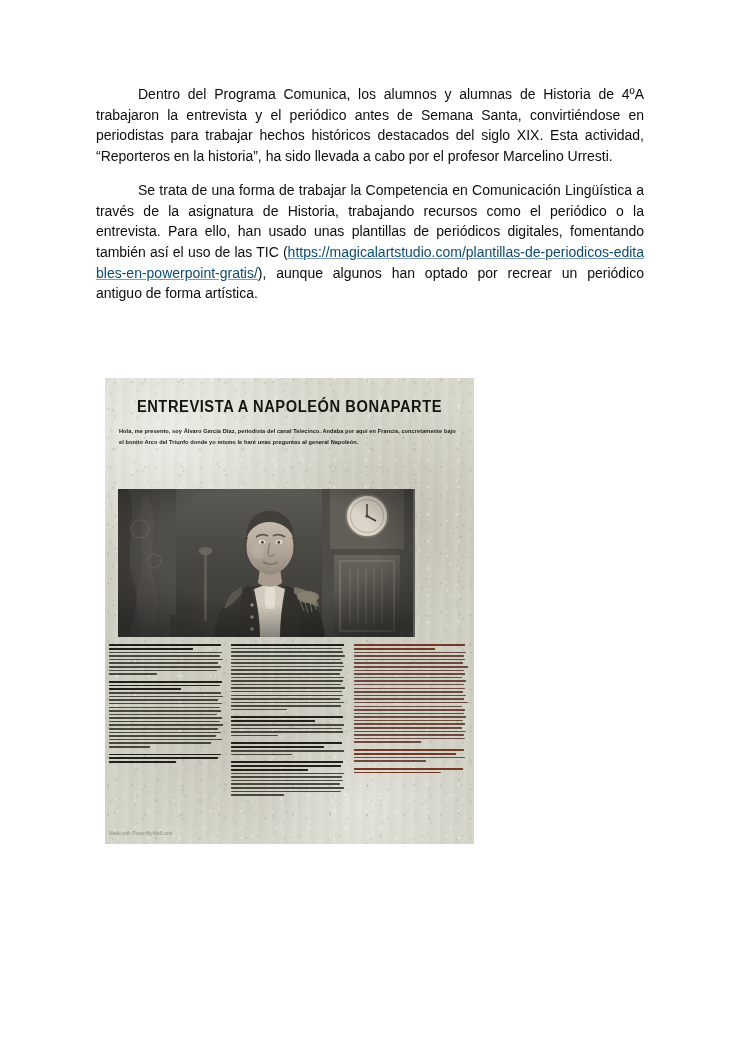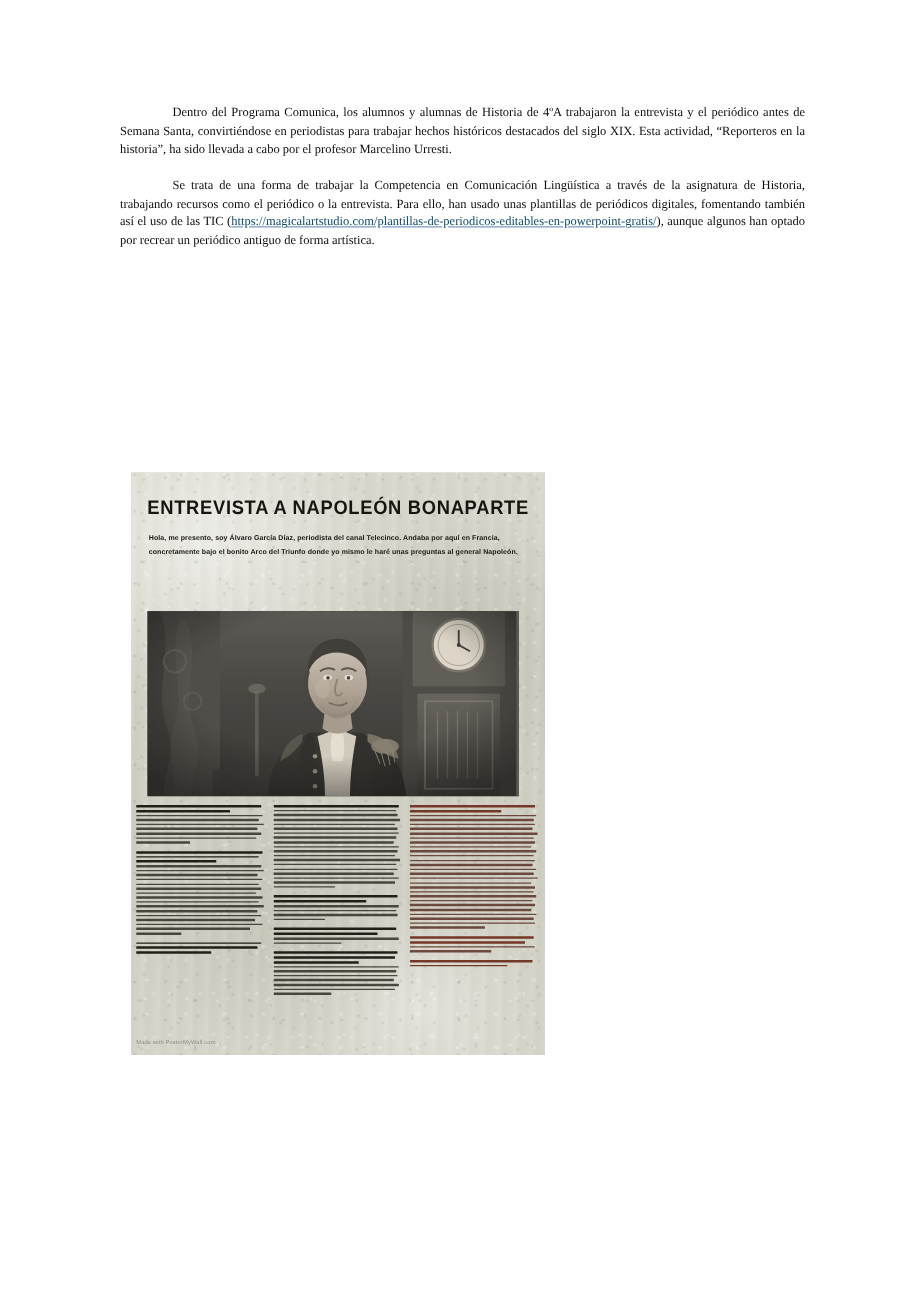--- a/index.html
+++ b/index.html
@@ -24,41 +24,41 @@
   
   .doc-body {
     position: absolute;
     left: 96px;
     top: 84px;
     width: 548px;
   }
   .para {
     text-align: justify;
     text-justify: inter-word;
-    font-size: 10px;
+    font-size: 14px;
     line-height: 1.47;
     color: #0d0d0d;
     text-indent: 42px;
     margin: 0 0 14px 0;
-    font-family: Liberation Serif, serif;
+    font-family: Liberation Sans, sans-serif;
   }
   .para:last-child { margin-bottom: 0; }
   .para .link {
     color: #0c4a6e;
     text-decoration: underline;
     text-decoration-color: #7d9bc4;
     word-break: break-all;
   }
 
   
   .clipping {
     position: absolute;
     left: 105px;
     top: 378px;
-    width: 331px;
+    width: 369px;
     height: 466px;
     background:
       radial-gradient(ellipse 60% 40% at 18% 12%, rgba(255,255,255,.55), rgba(255,255,255,0) 70%),
       radial-gradient(ellipse 45% 35% at 82% 30%, rgba(120,118,104,.16), rgba(0,0,0,0) 70%),
       radial-gradient(ellipse 50% 30% at 35% 78%, rgba(150,148,133,.17), rgba(0,0,0,0) 72%),
       radial-gradient(ellipse 40% 28% at 70% 92%, rgba(255,255,255,.35), rgba(0,0,0,0) 70%),
       linear-gradient(178deg, #d9d8cd 0%, #d2d1c5 35%, #cfceC2 62%, #d6d5ca 100%);
     background-color: #d4d3c7;
     overflow: hidden;
     box-sizing: border-box;

